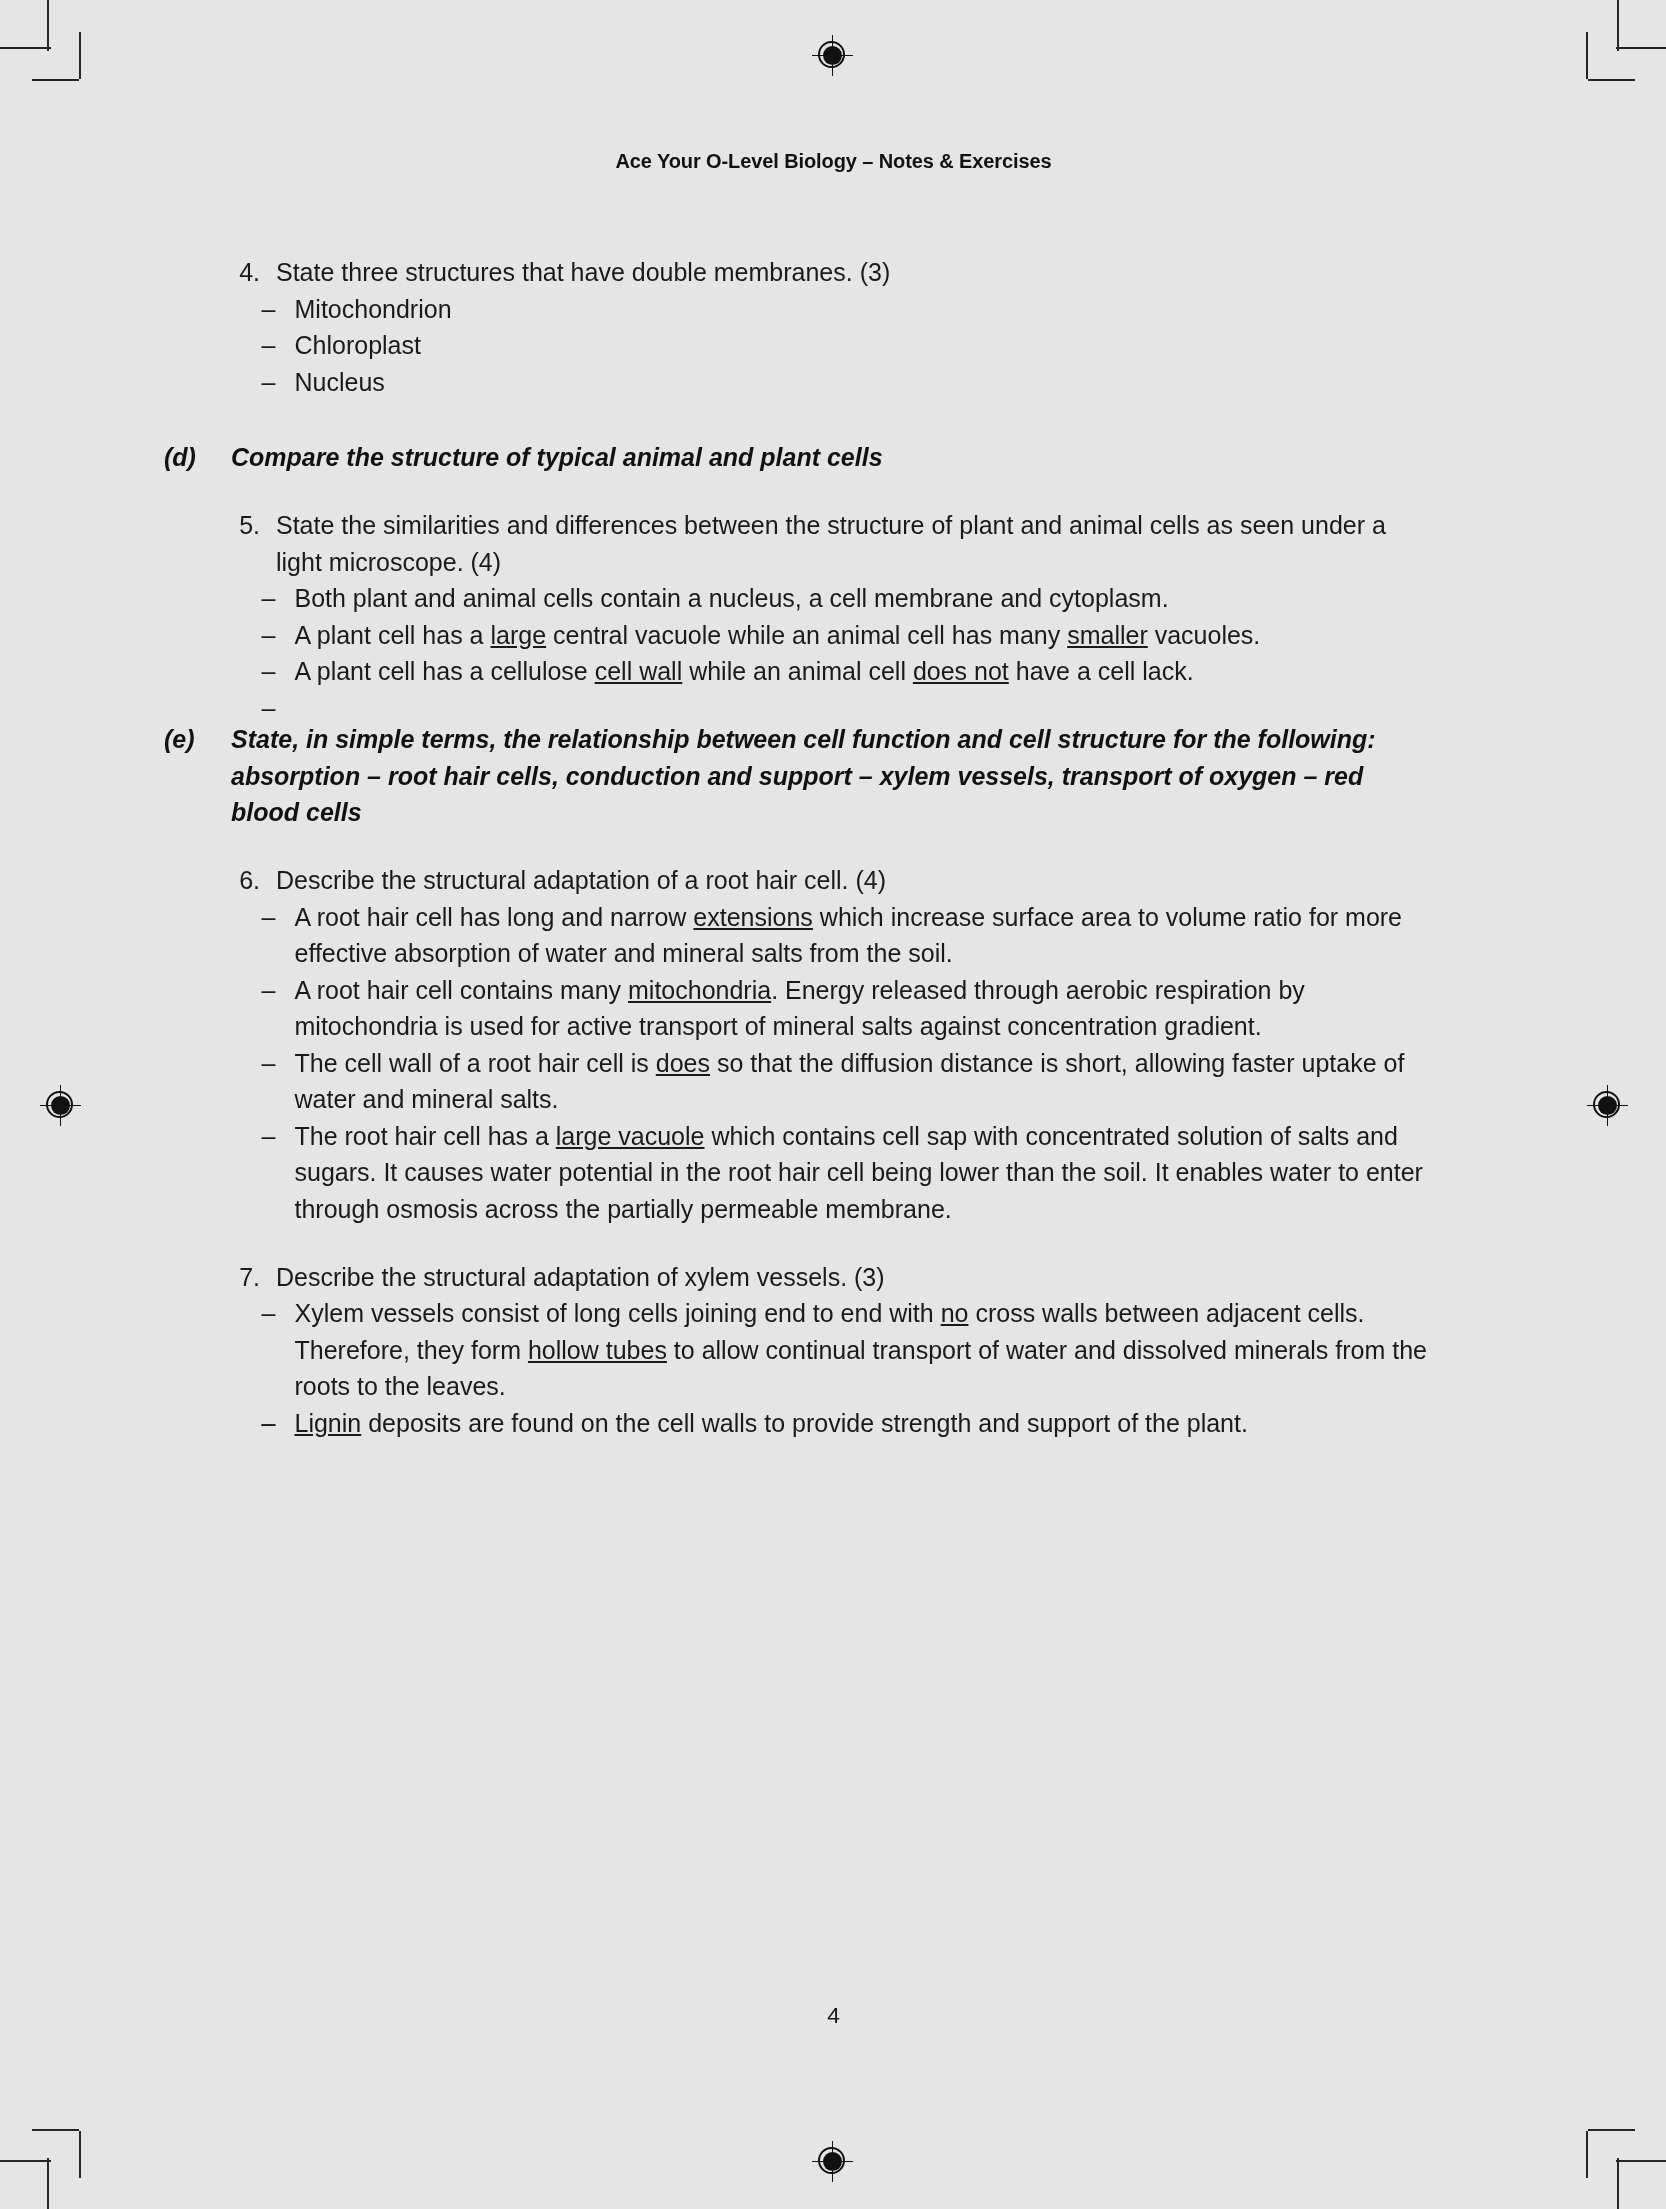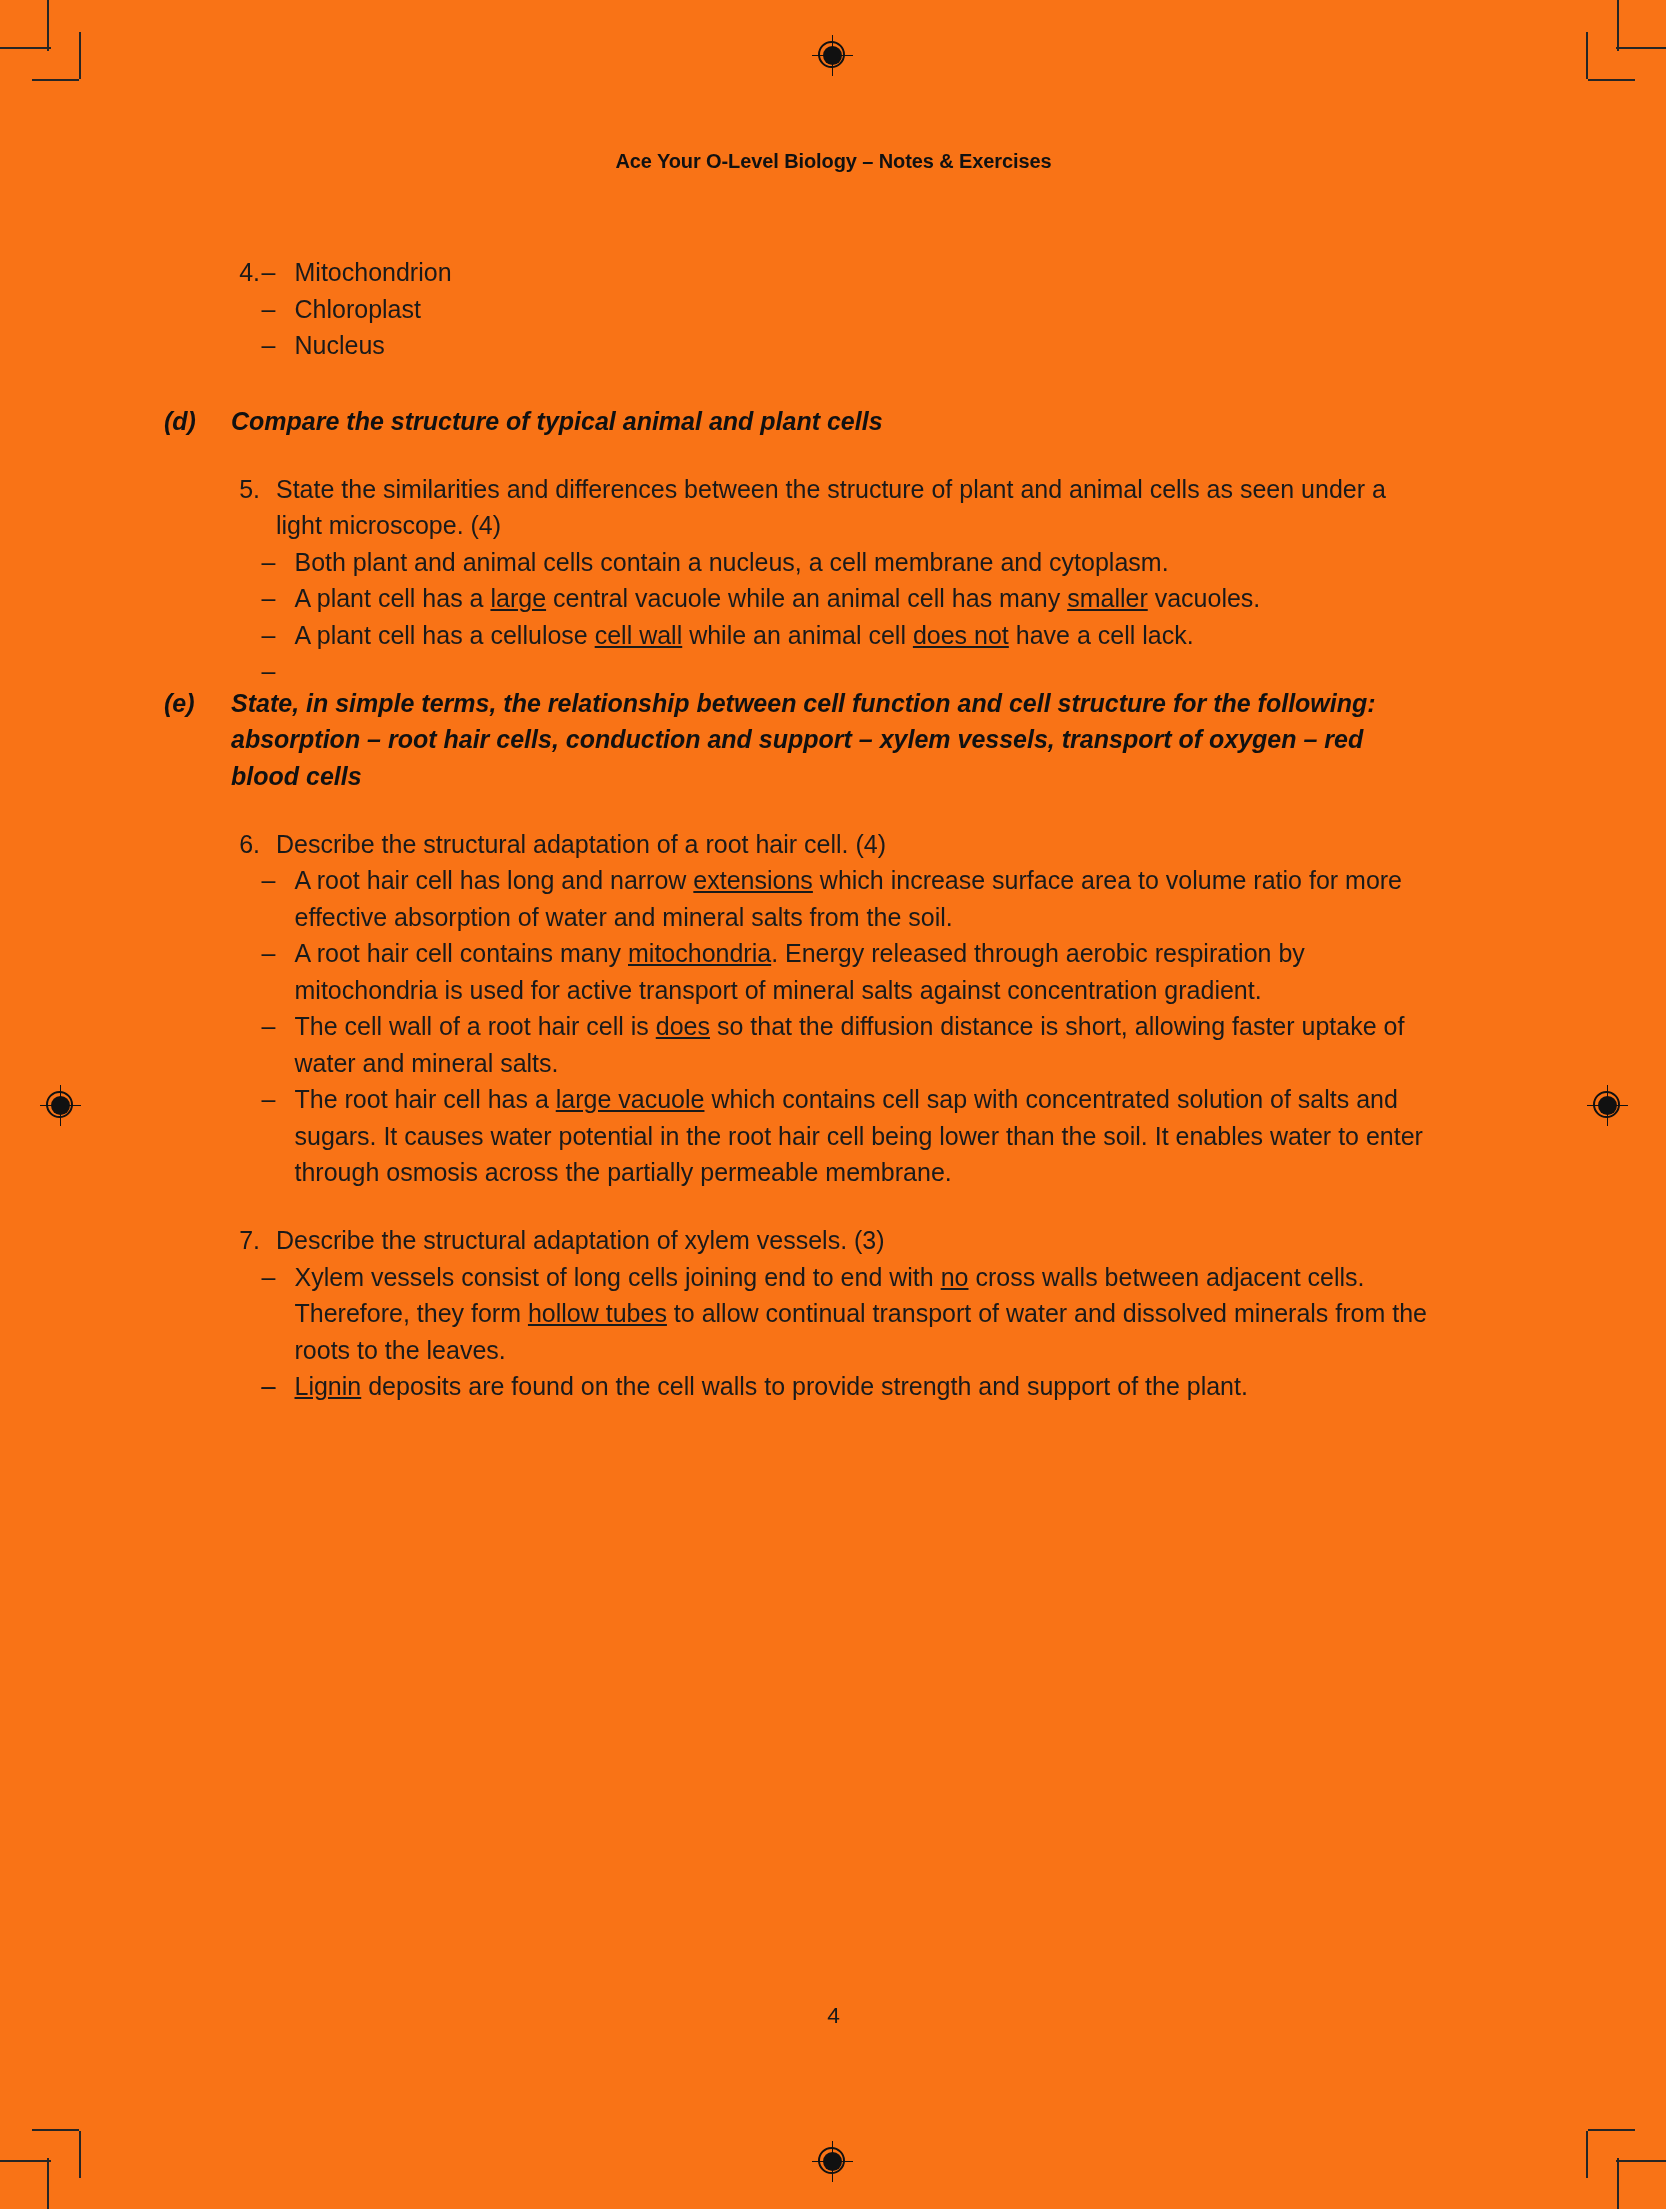--- a/index.html
+++ b/index.html
@@ -4,21 +4,21 @@
 <style>
   html, body {
     margin: 0;
     padding: 0;
     background: #ffffff;
   }
   .page {
     position: relative;
     width: 1667px;
     height: 2210px;
-    background: #f97316;
+    background: #e5e5e5;
     font-family: "Liberation Sans", sans-serif;
     color: #1a1a1a;
     overflow: hidden;
   }
 
   
   .crop {
     position: absolute;
     background: #262626;
   }
@@ -194,20 +194,21 @@
     <span class="ring"></span>
     <span class="dot"></span>
   </div>
 
   <div class="running-head">Ace Your O-Level Biology – Notes &amp; Exercises</div>
 
   <div class="content">
 
     <div class="numbered">
       <span class="marker">4.</span>
+      <span>State three structures that have double membranes. (3)</span>
     </div>
     <ul class="dash-list indent-sub">
       <li>
         <span class="dash">–</span>
         <span>Mitochondrion</span>
       </li>
       <li>
         <span class="dash">–</span>
         <span>Chloroplast</span>
       </li>

